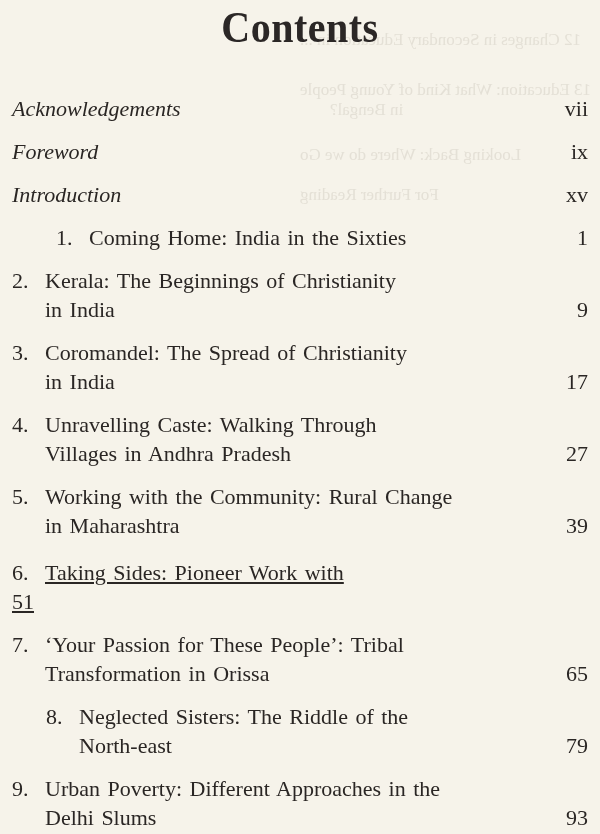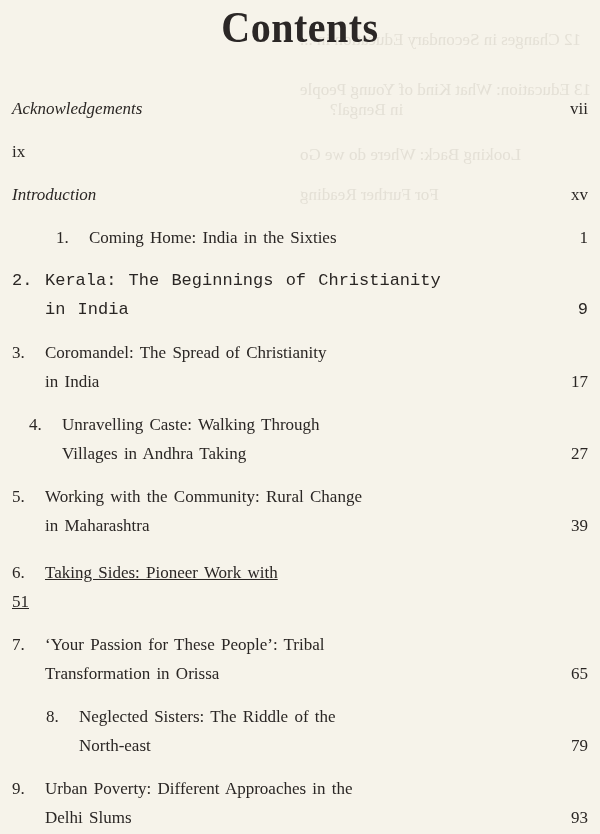--- a/index.html
+++ b/index.html
@@ -14,21 +14,21 @@
       transform: scaleX(-1); pointer-events: none;
     }
     .title {
       position: absolute; left: 0; right: 0; top: 4px;
       text-align: center; font-weight: bold; font-size: 40px;
       letter-spacing: 0.5px; color: #2b2726;
       transform: scaleY(1.1);
     }
     .entry {
       position: absolute; left: 12px; right: 12px;
-      font-size: 17px; line-height: 29px;
+      font-size: 22px; line-height: 29px;
     }
     .entry.italic .label { font-style: italic; }
     .row { display: flex; justify-content: space-between; align-items: baseline; }
     .num { display: inline-block; width: 33px; }
     .line { white-space: nowrap; word-spacing: 2px; }
     .cont { padding-left: 33px; text-align: right; }
     .page { text-align: left; }
   </style>
 </head>
 <body>
@@ -42,57 +42,58 @@
 <h1 class="title" style="margin:0;">Contents</h1>
 
 <div class="entry italic" style="top:94px;">
   <div class="row">
     <span class="label">Acknowledgements</span>
     <span class="page">vii</span>
   </div>
 </div>
 <div class="entry italic" style="top:137px;">
   <div class="row">
+    <span class="label">Foreword</span>
     <span class="page">ix</span>
   </div>
 </div>
 <div class="entry italic" style="top:180px;">
   <div class="row">
     <span class="label">Introduction</span>
     <span class="page">xv</span>
   </div>
 </div>
 
 <div class="entry" style="top:223px;margin-left:44px;">
   <div class="row">
     <span class="line"><span class="num">1.</span><span>Coming Home: India in the Sixties</span></span>
     <span class="page">1</span>
   </div>
 </div>
 
-<div class="entry" style="top:266px;font-family:Liberation Mono, monospace;">
+<div class="entry" style="top:266px;">
   <div class="line"><span class="num">2.</span><span>Kerala: The Beginnings of Christianity</span></div>
   <div class="row">
     <span class="line cont">in India</span>
     <span class="page">9</span>
   </div>
 </div>
 
 <div class="entry" style="top:338px;">
   <div class="line"><span class="num">3.</span><span>Coromandel: The Spread of Christianity</span></div>
   <div class="row">
     <span class="line cont">in India</span>
     <span class="page">17</span>
   </div>
 </div>
 
-<div class="entry" style="top:410px;margin-left:17px;">
+<div class="entry" style="top:410px;">
   <div class="line"><span class="num">4.</span><span>Unravelling Caste: Walking Through</span></div>
   <div class="row">
-    <span class="line cont">Villages in Andhra Taking</span>
+    <span class="line cont">Villages in Andhra Pradesh</span>
     <span class="page">27</span>
   </div>
 </div>
 
 <div class="entry" style="top:482px;">
   <div class="line"><span class="num">5.</span><span>Working with the Community: Rural Change</span></div>
   <div class="row">
     <span class="line cont">in Maharashtra</span>
     <span class="page">39</span>
   </div>

